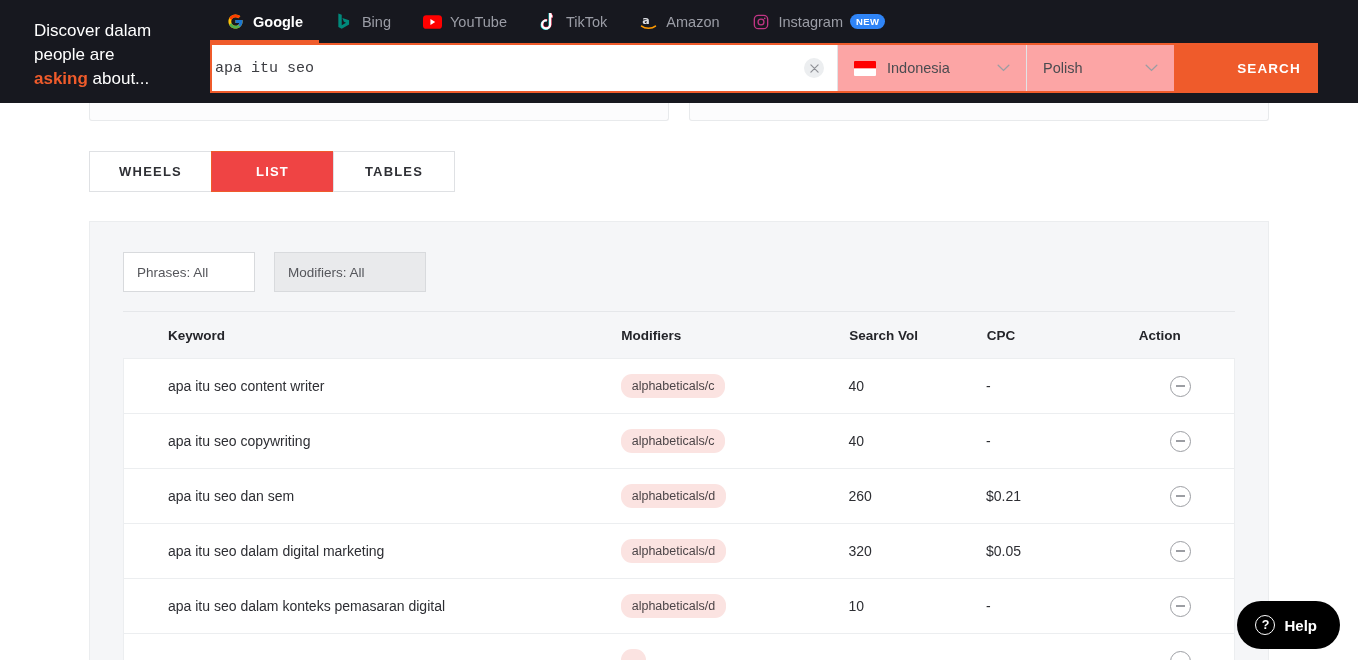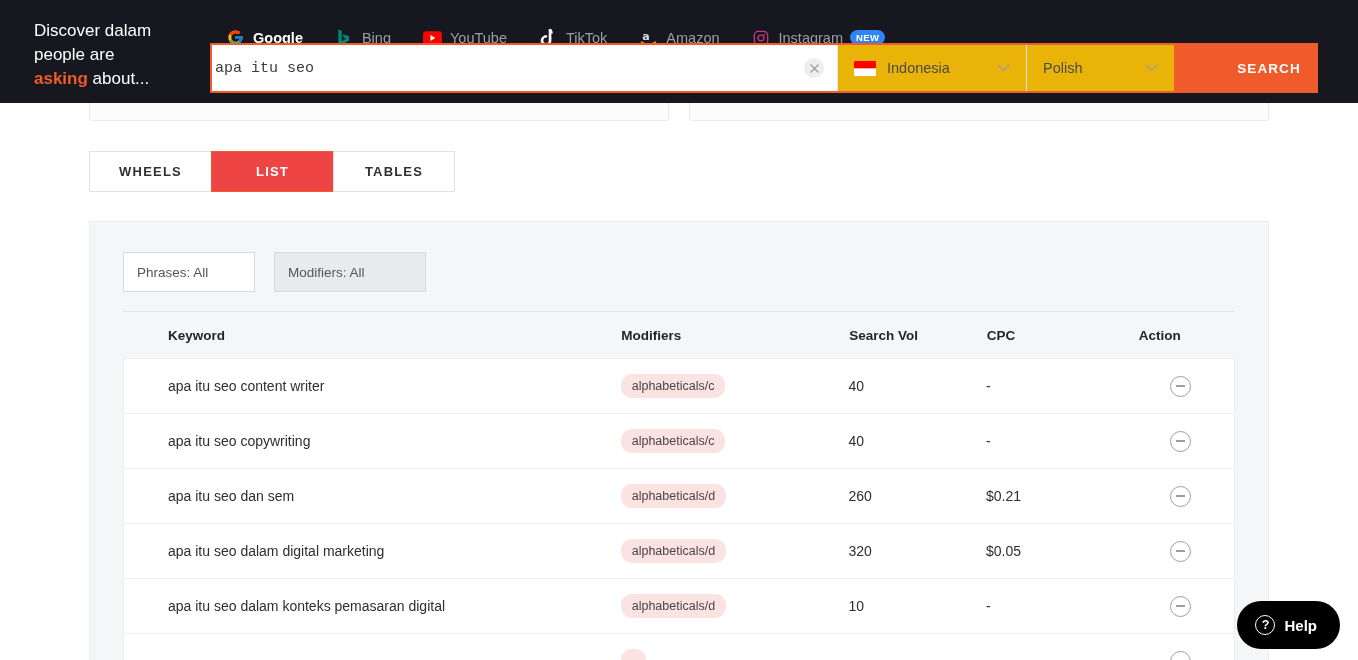--- a/index.html
+++ b/index.html
@@ -28,21 +28,20 @@
     font-weight: 400;
   }
   .tagline .accent { color: #ef5b2b; font-weight: 700; }
 
   .engine-tabs {
     position: absolute;
     left: 210px; top: 0;
     height: 43px;
     display: flex;
     align-items: center;
-    margin-top: 16px;
   }
   .engine-tab {
     display: flex; align-items: center;
     height: 43px;
     padding: 0 16px;
     color: #9b9da6;
     font-size: 14.5px;
     cursor: pointer;
     position: relative;
     white-space: nowrap;
@@ -101,21 +100,21 @@
     display: flex; align-items: center; justify-content: center;
     cursor: pointer;
     border: 0;
   }
   .clear-btn svg { display: block; }
 
   .sel {
     position: relative;
     display: flex; align-items: center;
     border-left: 1px solid #e2e4e7;
-    background: #eab308;
+    background: #fca5a5;
     cursor: pointer;
     padding: 0 16px;
   }
   .sel-country { flex: 0 0 189px; }
   .sel-lang { flex: 0 0 148px; }
   .flag {
     width: 22px; height: 15px;
     margin-right: 11px;
     flex-shrink: 0;
     border-radius: 1px;

